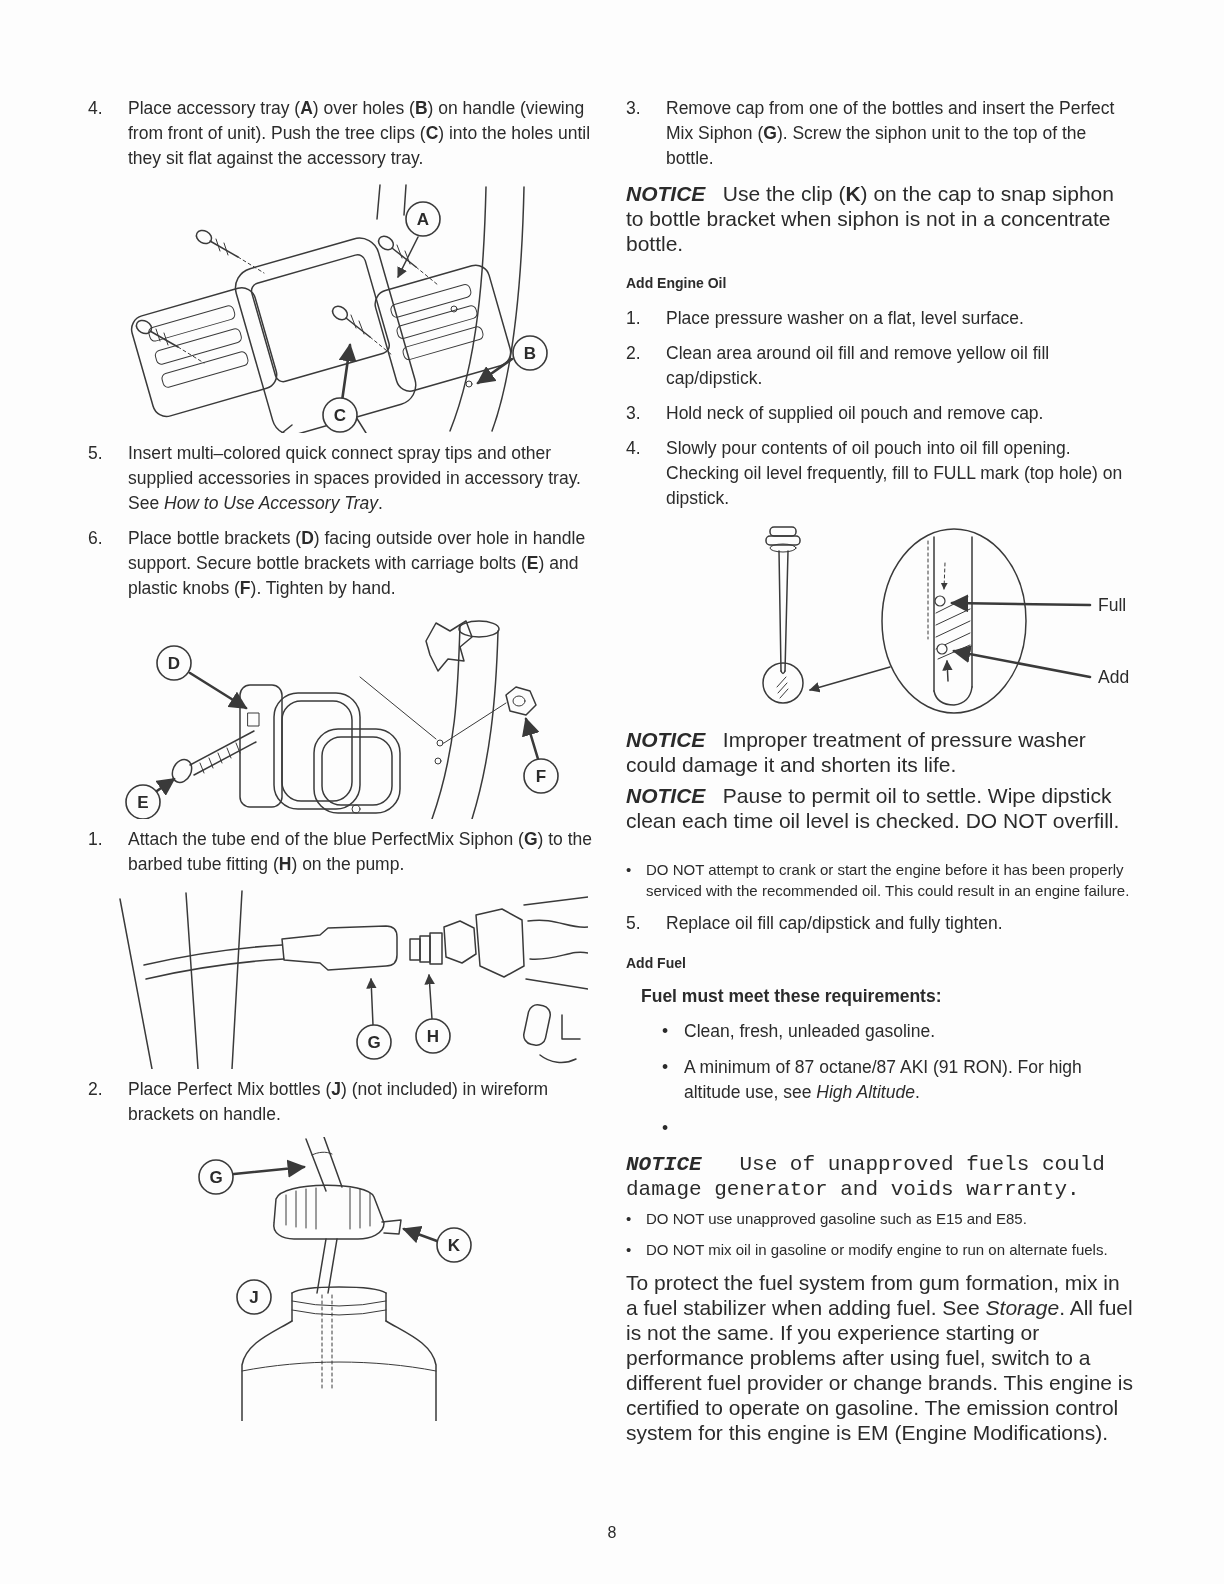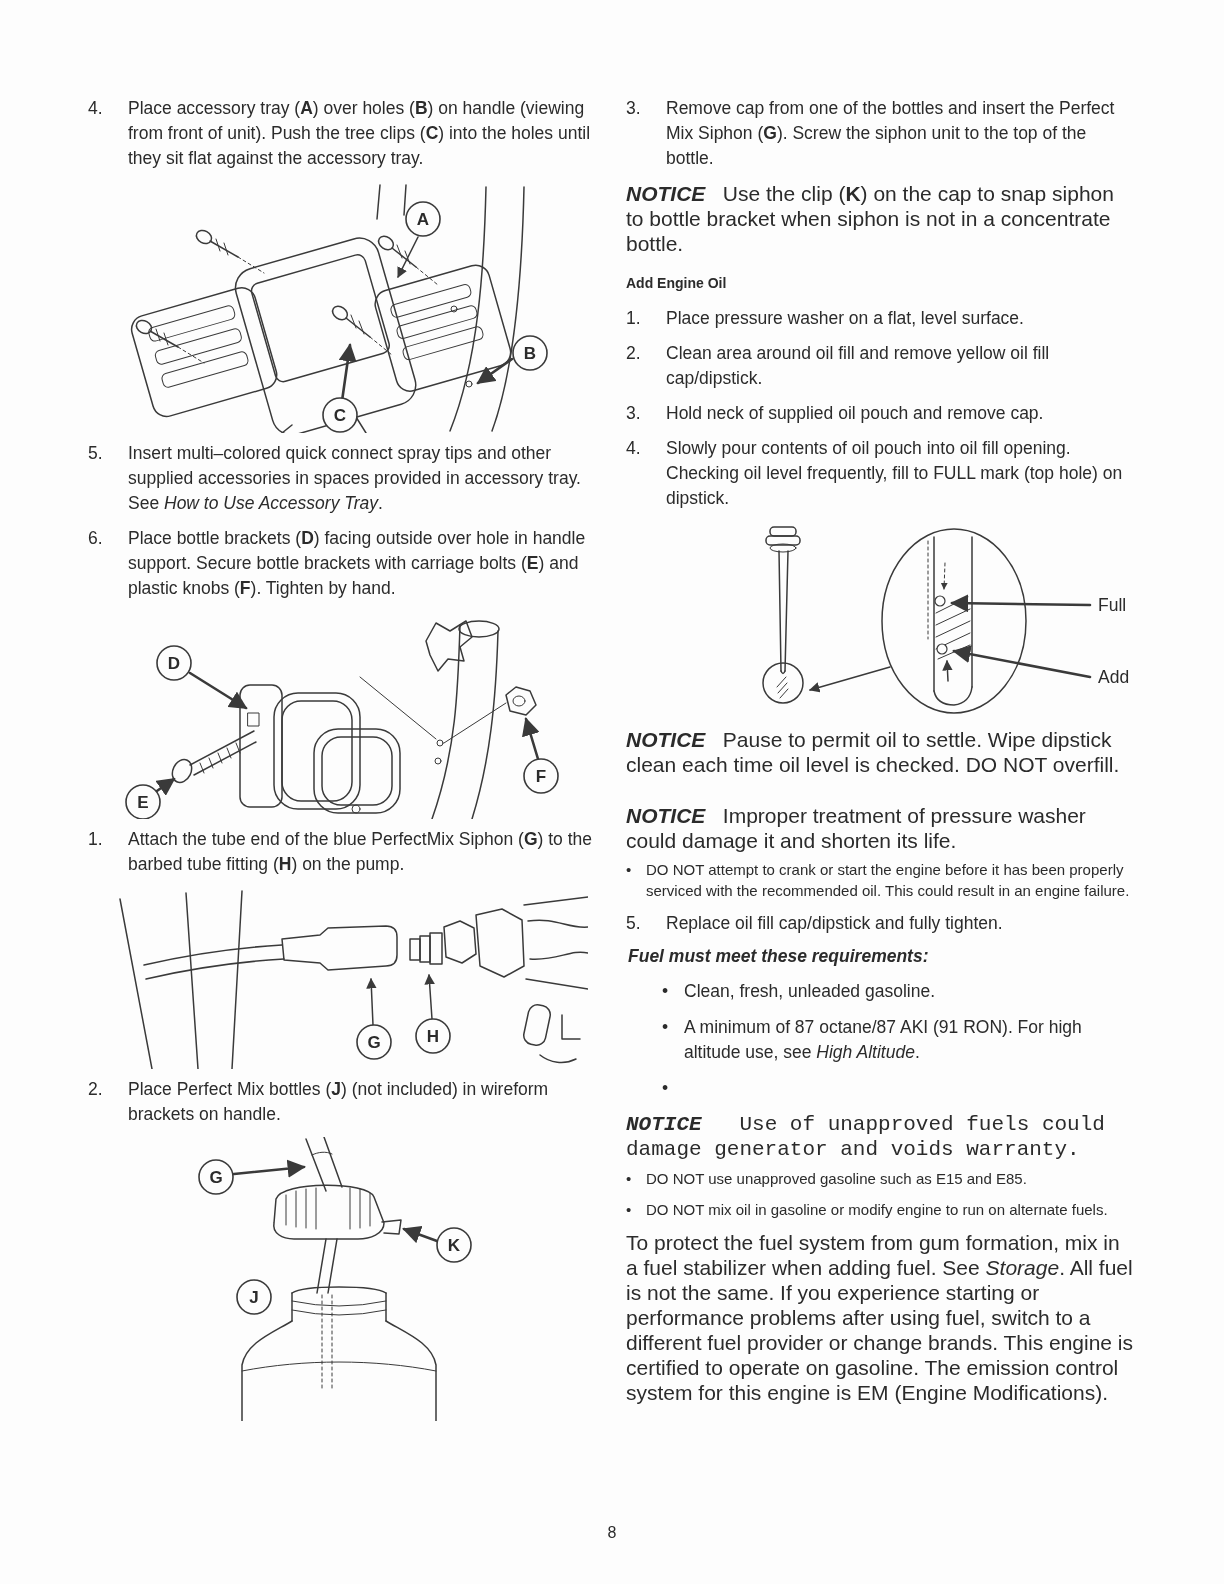--- a/index.html
+++ b/index.html
@@ -16,21 +16,21 @@
   }
   .columns{display:flex;gap:28px;}
   .col{width:510px;flex:none;}
   .b{font-weight:bold;}
   .i{font-style:italic;}
   .li{display:flex;margin:0 0 10px 0;font-size:17.5px;line-height:25px;}
   .li .num{width:40px;flex:none;}
   .li .txt{flex:1;}
   .para{font-size:21px;line-height:25px;margin:0 0 12px 0;}
   h2.sect{font-size:14px;line-height:26px;font-weight:bold;margin:14px 0 10px 0;}
-  .subhead{font-size:17.5px;font-weight:bold;margin:4px 0 12px 2px;font-style:italic;}
+  .subhead{font-size:17.5px;font-weight:bold;margin:4px 0 12px 15px;}
   .bl{display:flex;margin:0 0 11px 0;font-size:17.5px;line-height:25px;}
   .bl .dot{width:22px;flex:none;text-align:left;}
   .bl.main{padding-left:36px;}
   .bl.small{font-size:15px;line-height:21px;margin:0 0 10px 0;}
   .bl.small .dot{width:20px;}
   .fig{margin:4px 0 8px 0;}
   svg{display:block;}
   svg .ln{fill:none;stroke:#3a3a3a;stroke-width:1.5;stroke-linecap:round;stroke-linejoin:round;}
   svg .thin{stroke-width:1;}
   svg .bold{stroke-width:2.6;}
@@ -397,34 +397,35 @@
             <line class="ln bold" x1="408" y1="84" x2="270" y2="82" marker-end="url(#arr5)"></line>
             <text class="fig-label" x="416" y="90">Full</text>
           </g>
           <g>
             <line class="ln bold" x1="408" y1="156" x2="272" y2="130" marker-end="url(#arr5)"></line>
             <text class="fig-label" x="416" y="162">Add</text>
           </g>
         </svg>
       </div>
 
+      <p class="para" style="margin-bottom:6px;"><span class="b i">NOTICE</span><span>&nbsp;&nbsp; Improper treatment of pressure washer could damage it and shorten its life.</span></p>
+
       <p class="para" style="margin-bottom:26px;"><span class="b i">NOTICE</span><span>&nbsp;&nbsp; Pause to permit oil to settle. Wipe dipstick clean each time oil level is checked. DO NOT overfill.</span></p>
-
-      <p class="para" style="margin-bottom:6px;"><span class="b i">NOTICE</span><span>&nbsp;&nbsp; Improper treatment of pressure washer could damage it and shorten its life.</span></p>
 
       <div class="bl small">
         <span class="dot">•</span>
         <span class="txt"><span>DO NOT attempt to crank or start the engine before it has been properly serviced with the recommended oil. This could result in an engine failure.</span></span>
       </div>
 
       <div class="li" style="margin-top:8px;">
         <span class="num">5.</span>
         <span class="txt"><span>Replace oil fill cap/dipstick and fully tighten.</span></span>
       </div>
 
+      <h2 class="sect">Add Fuel</h2>
 
       <p class="subhead">Fuel must meet these requirements:</p>
 
       <div class="bl main">
         <span class="dot">•</span>
         <span class="txt"><span>Clean, fresh, unleaded gasoline.</span></span>
       </div>
       <div class="bl main">
         <span class="dot">•</span>
         <span class="txt"><span>A minimum of 87 octane/87 AKI (91 RON). For high altitude use, see </span><span class="i">High Altitude</span><span>.</span></span>

